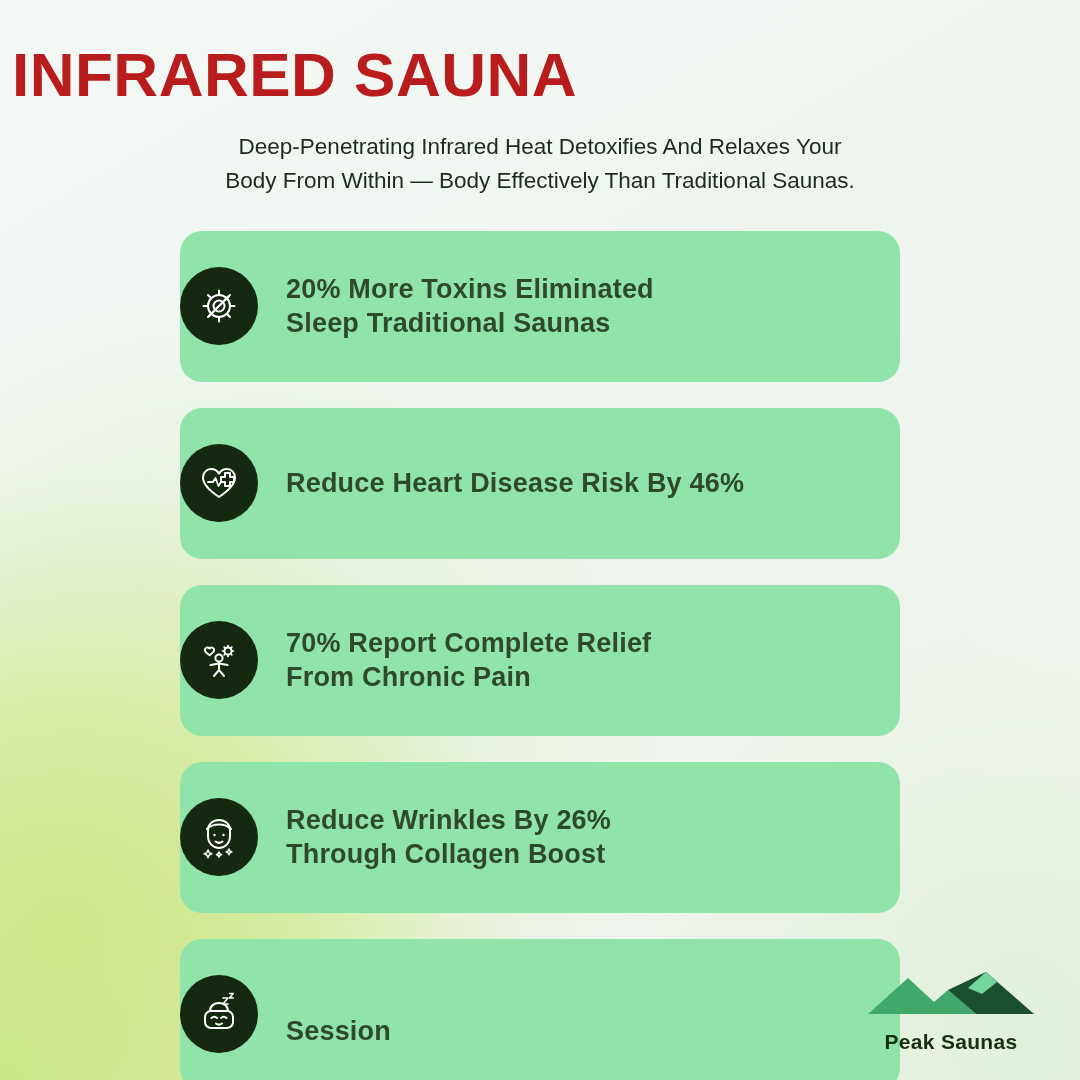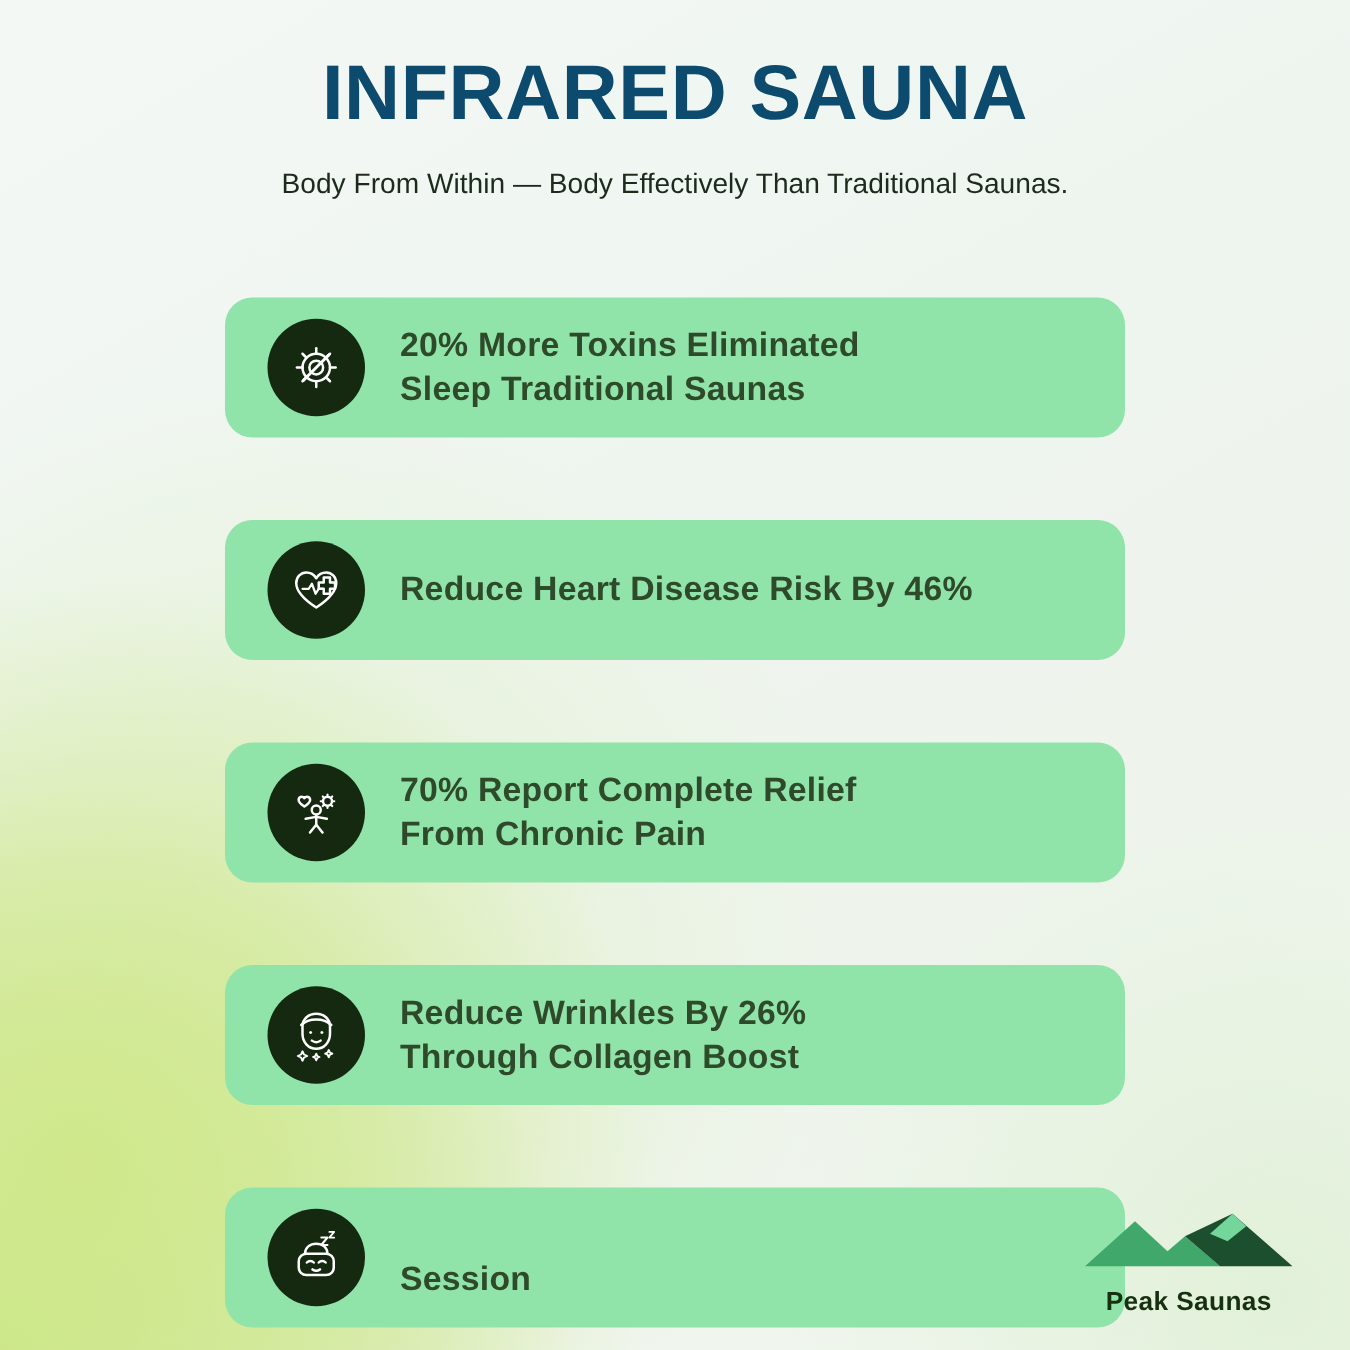--- a/index.html
+++ b/index.html
@@ -29,28 +29,28 @@
   }
 
   .content {
     position: relative;
     width: 1080px;
     height: 1080px;
   }
 
   
   .title {
-    text-align: center;
-    color: #0c4a6e;
+    color: #b91c1c;
     font-weight: 800;
     font-size: 62px;
     letter-spacing: 0.5px;
     line-height: 1.07;
     padding-top: 42px;
     text-transform: uppercase;
+    padding-left: 12px;
   }
   .title .line2 { display: block; }
 
   .subtitle {
     text-align: center;
     color: #1d2a1c;
     font-size: 22.5px;
     line-height: 1.48;
     margin-top: 22px;
     padding: 0 150px;
@@ -62,26 +62,24 @@
     margin-top: 34px;
     padding: 0 180px 0 180px;
     display: flex;
     flex-direction: column;
     gap: 26px;
   }
 
   .card {
     background: #90e4a9;
     border-radius: 22px;
-    height: 112px;
+    height: 151px;
     display: flex;
     align-items: center;
-    padding-left: 34px;
     gap: 28px;
-    margin-top: 40px;
   }
 
   .icon-wrap {
     width: 78px;
     height: 78px;
     border-radius: 50%;
     background: #14290f;
     display: flex;
     align-items: center;
     justify-content: center;
@@ -120,20 +118,21 @@
 
 <div class="bg"></div>
 
 <div class="content">
 
   <h1 class="title">
     <span>Infrared Sauna</span>
   </h1>
 
   <p class="subtitle">
+    <span class="sline">Deep-Penetrating Infrared Heat Detoxifies And Relaxes Your</span>
     <span class="sline">Body From Within — Body Effectively Than Traditional Saunas.</span>
   </p>
 
   <div class="list">
 
     <div class="card">
       <span class="icon-wrap">
         <svg width="48" height="48" viewBox="0 0 48 48" fill="none" stroke="#ffffff" stroke-width="2" stroke-linecap="round">
           <circle cx="24" cy="24" r="11"></circle>
           <circle cx="24" cy="24" r="5.5"></circle>

